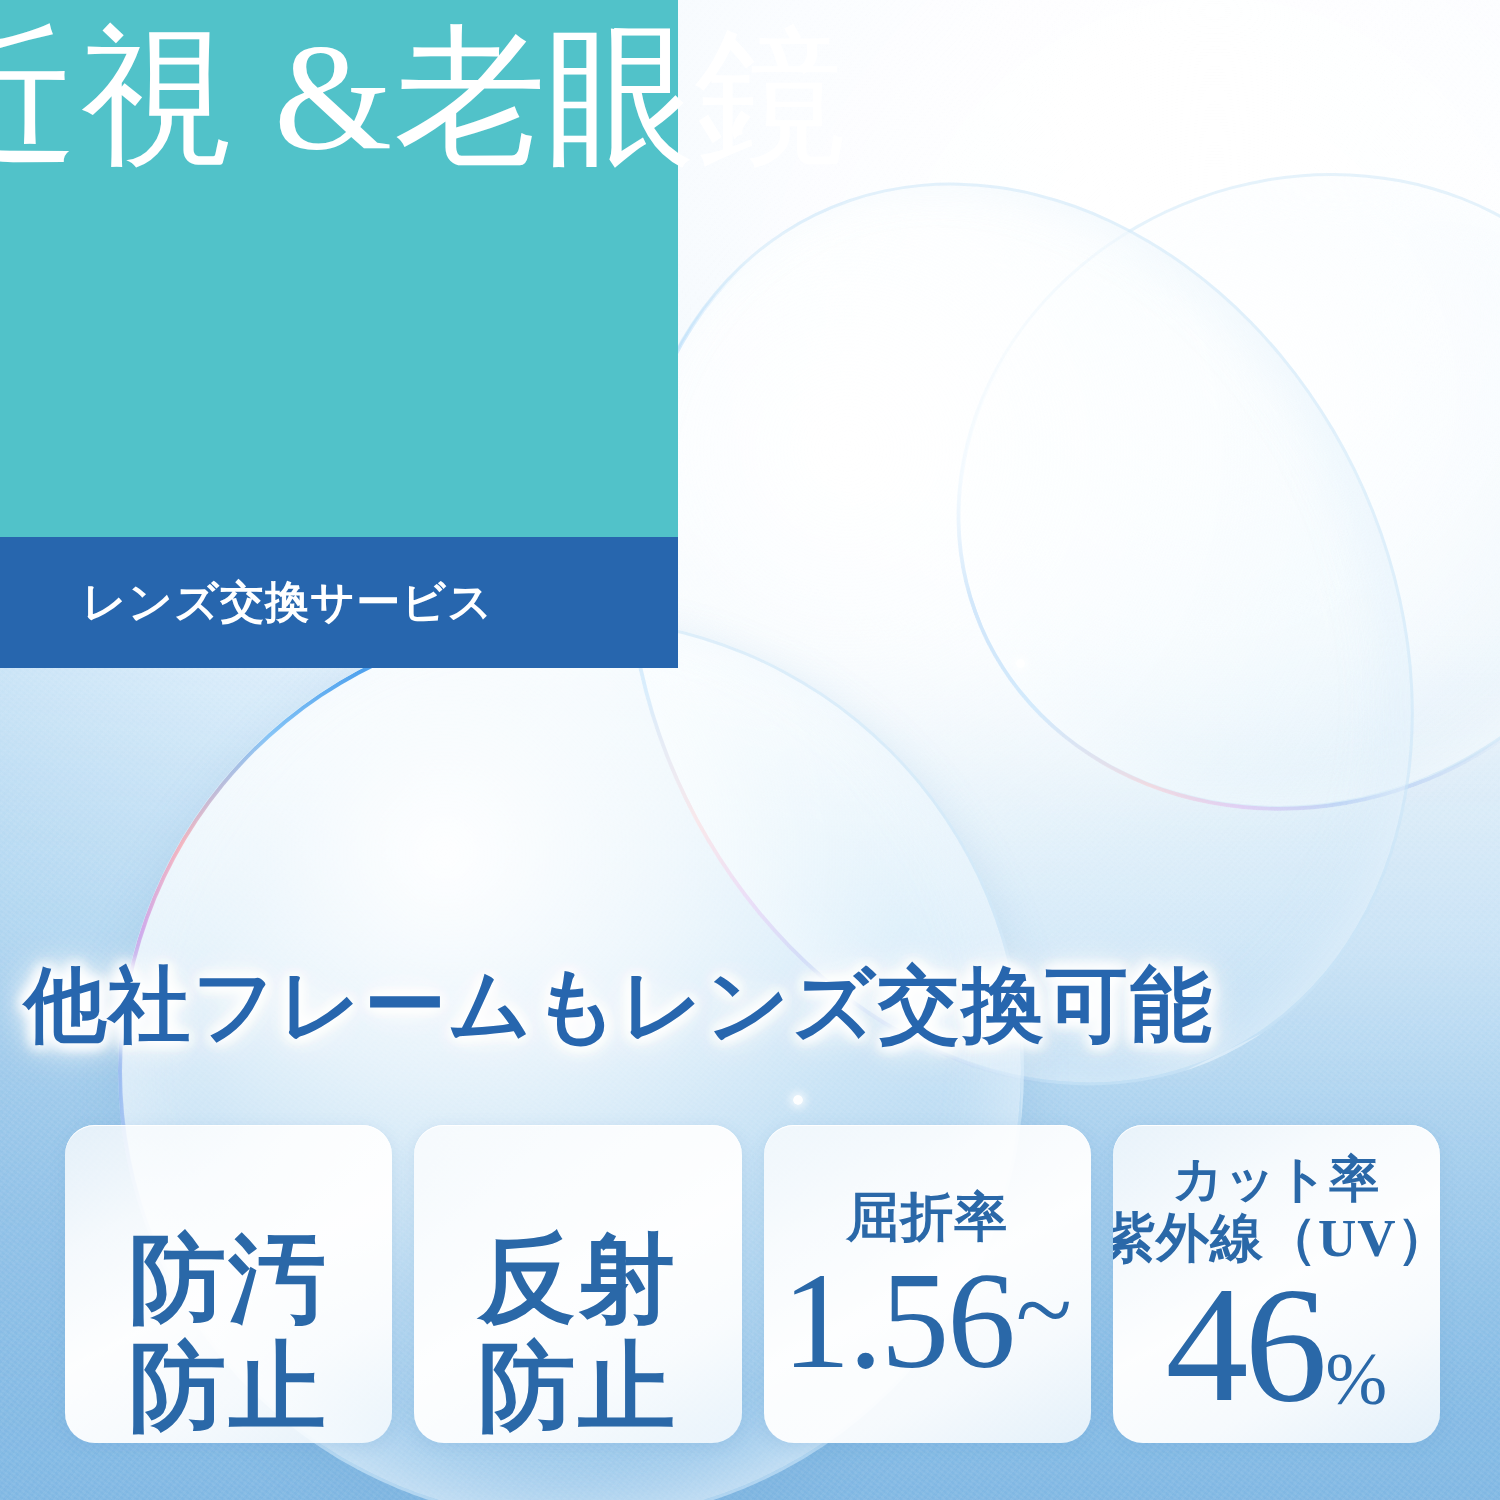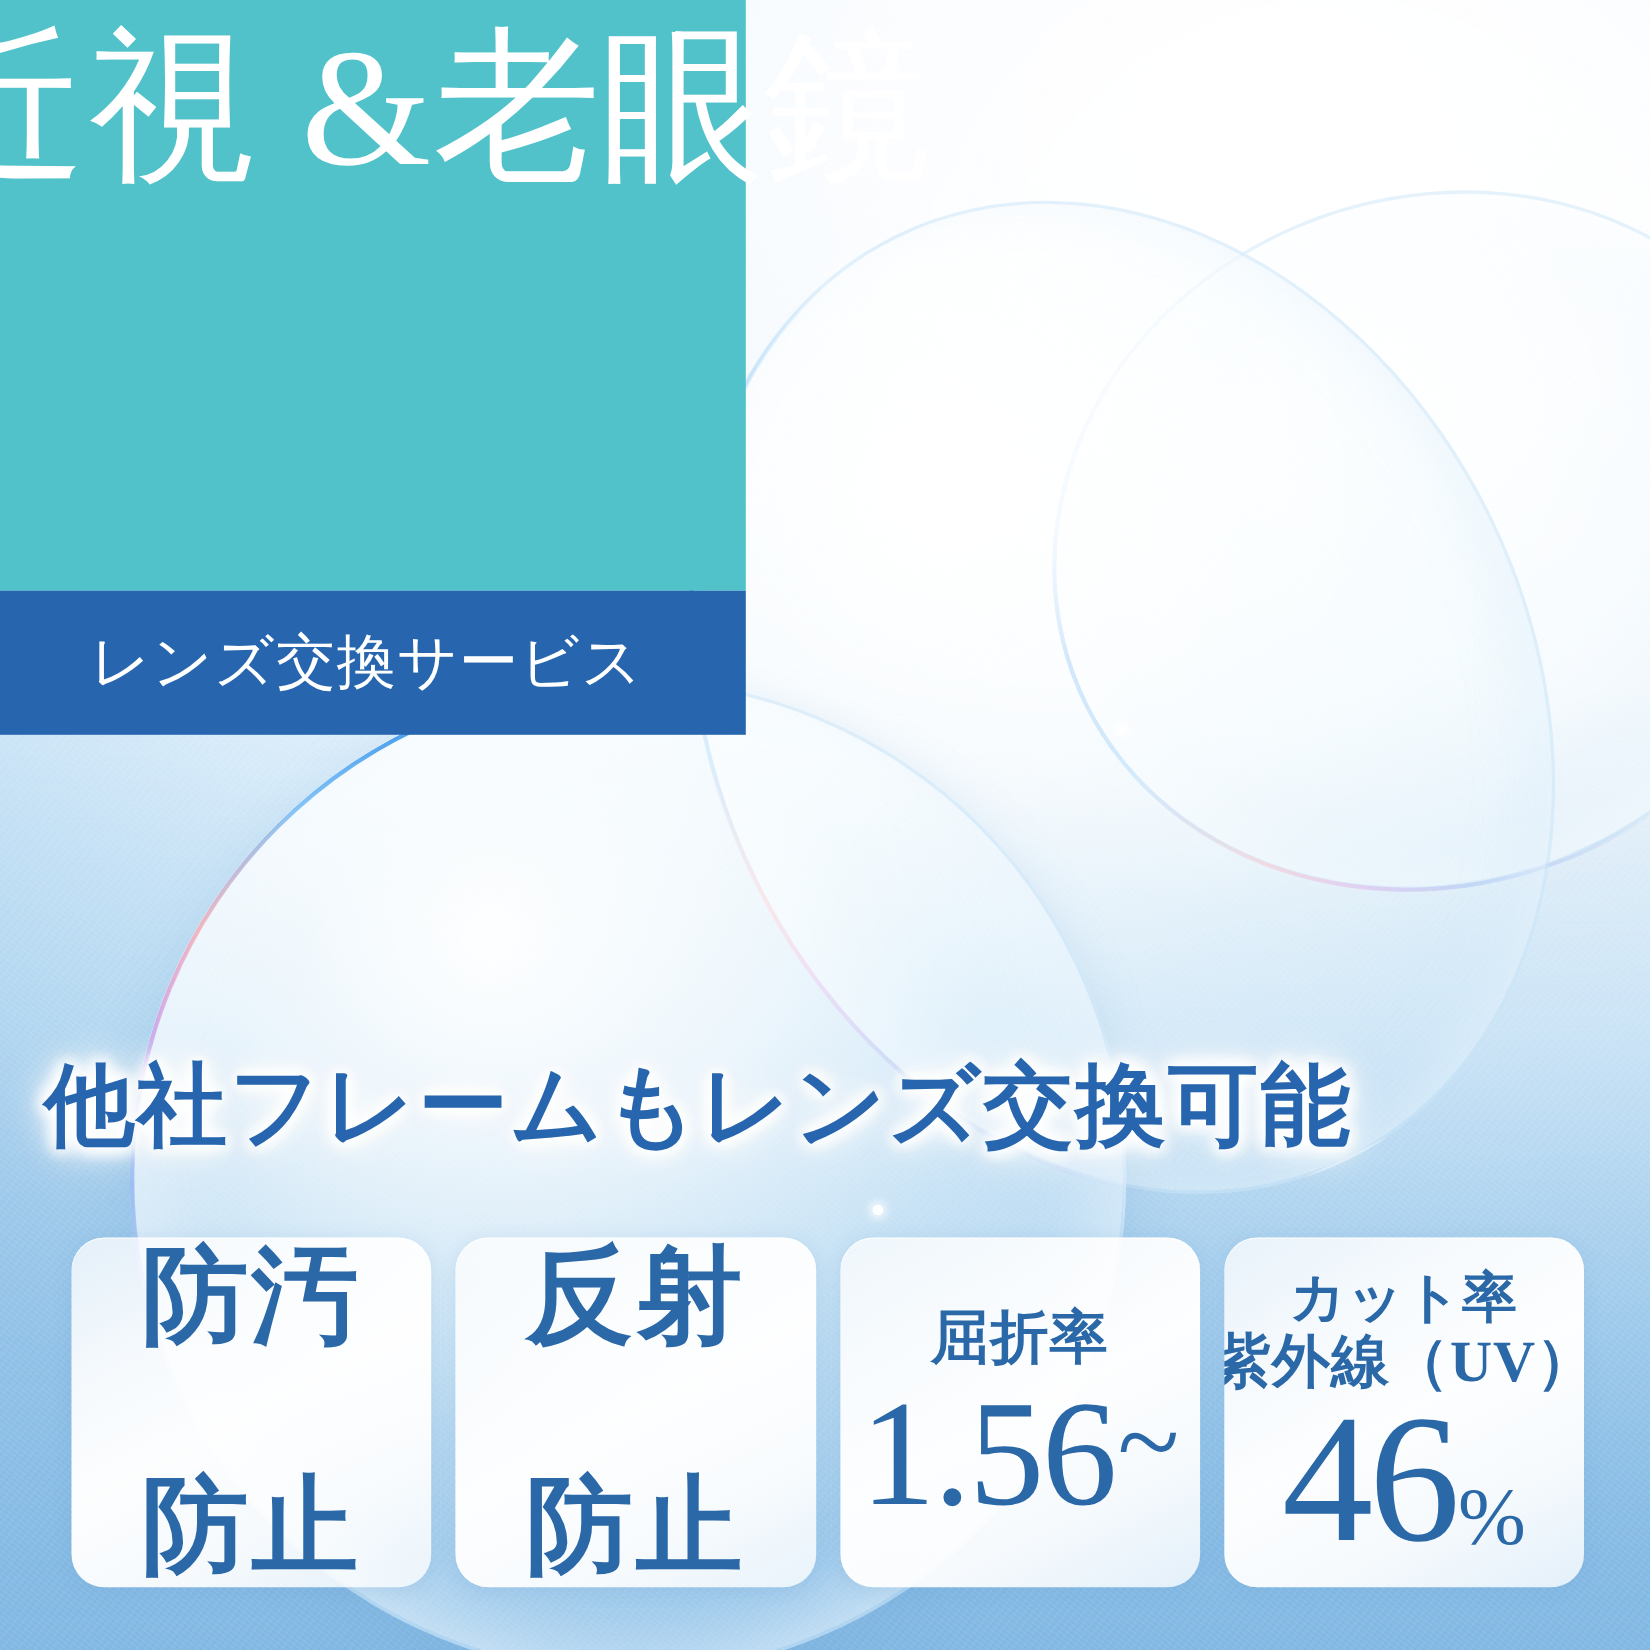--- a/index.html
+++ b/index.html
@@ -173,30 +173,30 @@
   
   .subband{
     position:absolute;left:0;top:537px;width:678px;height:131px;
     background:#2766ae;
     display:flex;align-items:center;
     box-sizing:border-box;padding-left:82px;
   }
   .subband-text{
     color:#ffffff;
     font-family:"DejaVu Sans","Liberation Sans",sans-serif;
-    font-weight:400;
-    font-size:54px;
+    font-weight:700;
+    font-size:44px;
     letter-spacing:1px;
     white-space:nowrap;
   }
 
   
   .tagline-wrap{
     position:absolute;left:0;top:948px;width:1238px;height:116px;
-    display:flex;align-items:center;justify-content:center;padding-left:16px;
+    display:flex;align-items:center;justify-content:center;
   }
   .tagline{
     color:#2766ae;
     font-family:"DejaVu Sans","Liberation Sans",sans-serif;
     font-weight:700;
     font-size:82px;
     letter-spacing:2px;
     white-space:nowrap;
     text-shadow:
        0 0 16px #ffffff, 0 0 16px #ffffff, 0 0 24px #ffffff,
@@ -217,21 +217,21 @@
       linear-gradient(152deg,
         rgba(255,255,255,.72) 0%,
         rgba(255,255,255,.90) 26%,
         rgba(255,255,255,.98) 50%,
         rgba(255,255,255,.92) 74%,
         rgba(250,253,255,.80) 100%);
     box-shadow:
       0 3px 16px rgba(95,150,200,.16),
       inset 0 1px 0 rgba(255,255,255,.95);
     display:flex;flex-direction:column;
-    align-items:center;justify-content:space-between;
+    align-items:center;justify-content:flex-end;
     box-sizing:border-box;
     overflow:hidden;
   }
 
   
   .card-kanji .kline{
     color:#2a68a8;
     font-family:"Liberation Serif","DejaVu Serif",serif;
     font-weight:700;
     font-size:97px;

